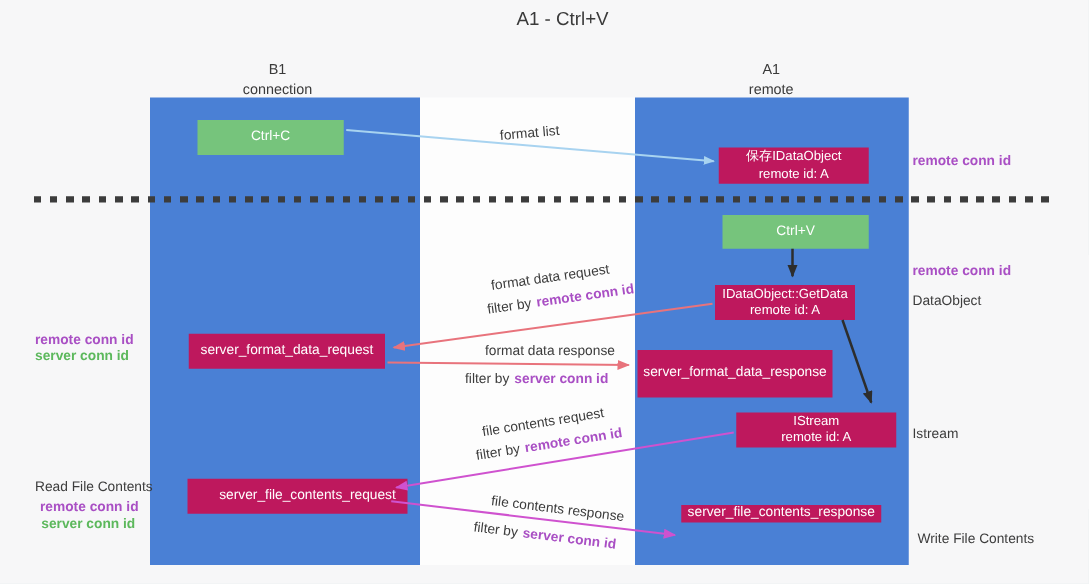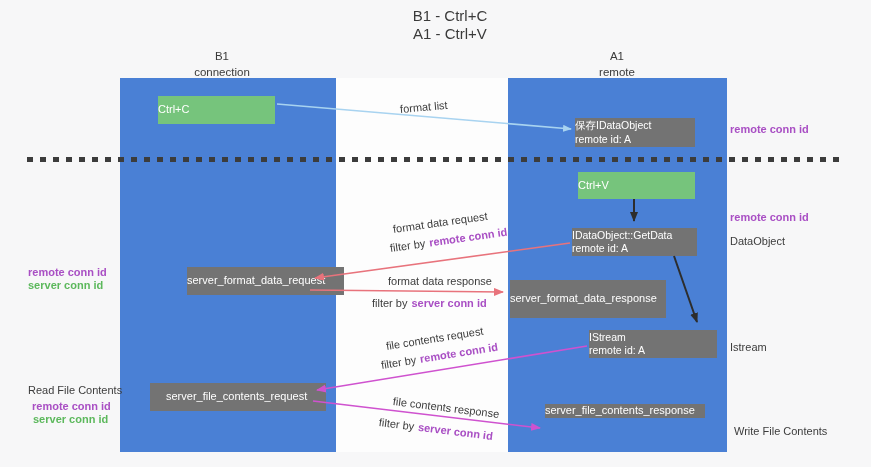--- a/index.html
+++ b/index.html
@@ -16,26 +16,26 @@
   }
   .lane-header{
     top:49px;width:140px;text-align:center;font-size:11.5px;line-height:1.35;
     color:#3a3a3a;z-index:7;
   }
   .mid-band{left:336px;top:78px;width:172px;height:374px;background:#fdfdfd;z-index:1;}
   .lane{top:78px;height:374px;background:#4a80d5;z-index:2;}
   .lane-left{left:120px;width:216px;}
   .lane-right{left:508px;width:219px;}
   .node{
-    z-index:4;display:flex;flex-direction:column;align-items:flex-start;justify-content:center;
+    z-index:4;display:flex;flex-direction:column;align-items:center;justify-content:center;
     color:#fff;text-align:center;font-size:11px;line-height:1.25;
   }
   .node.two{font-size:10.5px;}
   .green{background:#76c47c;}
-  .orange{background:#737373;}
+  .orange{background:#be185d;}
   .dashline{
     left:27px;top:157px;width:816px;height:5px;z-index:5;
     background:repeating-linear-gradient(to right,#3c3c3c 0px,#3c3c3c 6px,transparent 6px,transparent 13px);
   }
   svg.wires{left:0;top:0;z-index:6;pointer-events:none;}
   .flabel{
     z-index:7;font-size:11px;color:#3c3c3c;white-space:nowrap;
     transform-origin:left center;
   }
   .side{z-index:7;font-size:11px;white-space:nowrap;}
@@ -43,21 +43,20 @@
   .greentxt{color:#5cb85c;font-weight:bold;}
   .plain{color:#3c3c3c;}
   .fb{margin-right:4px;}
 </style>
 </head>
 <body>
 
 <div class="stage">
 
   <div class="abs title">
-    <div>B1 - Ctrl+C</div>
     <div>A1 - Ctrl+V</div>
   </div>
 
   <div class="abs lane-header" style="left:152px;">
     <div>B1</div>
     <div>connection</div>
   </div>
   <div class="abs lane-header" style="left:547px;">
     <div>A1</div>
     <div>remote</div>
@@ -73,26 +72,26 @@
 
   <div class="abs node orange two" style="left:575px;top:118px;width:120px;height:29px;">
     <span>保存IDataObject</span>
     <span>remote id: A</span>
   </div>
 
   <div class="abs node green" style="left:578px;top:172px;width:117px;height:27px;">
     <span>Ctrl+V</span>
   </div>
 
-  <div class="abs node orange two" style="left:572px;top:228px;width:125px;height:28px;">
+  <div class="abs node orange two" style="left:572px;top:228px;width:112px;height:28px;">
     <span>IDataObject::GetData</span>
     <span>remote id: A</span>
   </div>
 
-  <div class="abs node orange" style="left:151px;top:267px;width:157px;height:28px;margin-left:36px;">
+  <div class="abs node orange" style="left:151px;top:267px;width:157px;height:28px;">
     <span>server_format_data_request</span>
   </div>
 
   <div class="abs node orange" style="left:510px;top:280px;width:156px;height:38px;">
     <span>server_format_data_response</span>
   </div>
 
   <div class="abs node orange two" style="left:589px;top:330px;width:128px;height:28px;">
     <span>IStream</span>
     <span>remote id: A</span>

